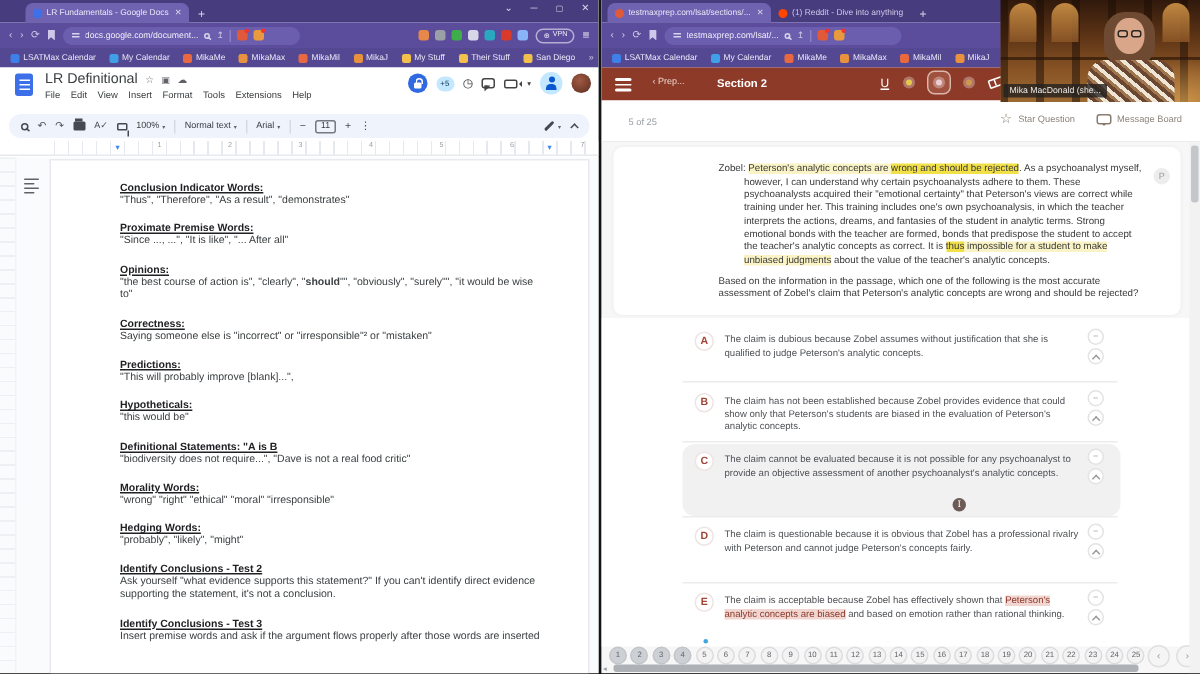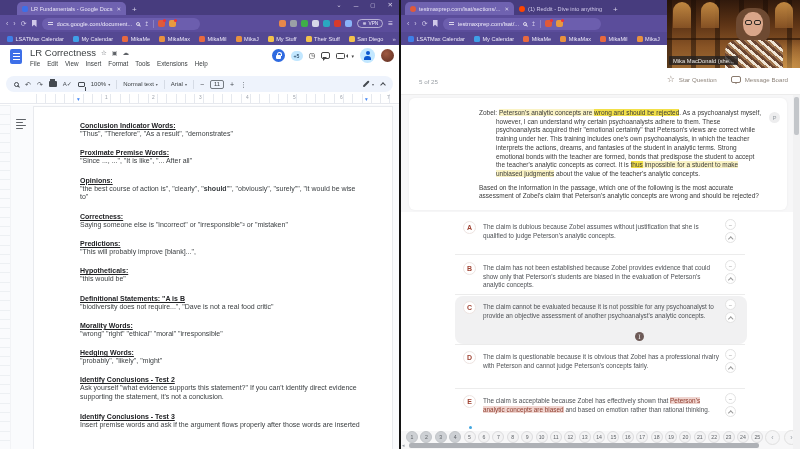--- a/index.html
+++ b/index.html
@@ -260,21 +260,21 @@
           <span class="bm-ic" style="background: rgb(242, 193, 75);"></span>
           <span class="bm-l">San Diego</span>
         </span>
         <span class="bm-more">»</span>
       </div>
 
     <div class="docs">
       <div class="docs-head">
         <div class="docs-logo"></div>
         <div class="docs-title-row">
-          <span class="docs-title">LR Correctness</span>
+          <span class="docs-title">LR Definitional</span>
           <span class="docs-mini">☆</span>
           <span class="docs-mini" style="font-size:6px">▣</span>
           <span class="docs-mini">☁</span>
         </div>
         <div class="docs-menus" id="docs-menus">
             <span class="menu-item">File</span>
             <span class="menu-item">Edit</span>
             <span class="menu-item">View</span>
             <span class="menu-item">Insert</span>
             <span class="menu-item">Format</span>
@@ -455,20 +455,48 @@
         <span class="bm">
           <span class="bm-ic" style="background: rgb(232, 145, 63);"></span>
           <span class="bm-l">MikaJ</span>
         </span>
         <span class="bm">
           <span class="bm-ic" style="background: rgb(242, 193, 75);"></span>
           <span class="bm-l">My S</span>
         </span>
       </div>
 
+    <div class="tm-head">
+      <div class="tm-burger">
+          <i></i>
+          <i></i>
+          <i></i>
+        </div>
+      <span class="tm-back">‹ <span>Prep...</span></span>
+      <span class="tm-section">Section 2</span>
+      <div class="tm-tools">
+        <span class="tool-u">U</span>
+        <span class="tool-dot" id="hl-dot-0">
+            <b style="--c: #e6c94c; box-shadow: rgba(255, 255, 255, 0.08) 0px 0px 0px 8px inset;">
+              <i style="position: absolute; left: 2px; top: 2px; width: 4px; height: 4px; border-radius: 50%; background: rgb(230, 201, 76);"></i>
+            </b>
+          </span>
+        <span class="tool-dot sel" id="hl-dot-1">
+            <b style="--c: #eecdd6; box-shadow: rgba(255, 255, 255, 0.08) 0px 0px 0px 8px inset;">
+              <i style="position: absolute; left: 2px; top: 2px; width: 4px; height: 4px; border-radius: 50%; background: rgb(238, 205, 214);"></i>
+            </b>
+          </span>
+        <span class="tool-dot" id="hl-dot-2">
+            <b style="--c: #cf9a4e; box-shadow: rgba(255, 255, 255, 0.08) 0px 0px 0px 8px inset;">
+              <i style="position: absolute; left: 2px; top: 2px; width: 4px; height: 4px; border-radius: 50%; background: rgb(207, 154, 78);"></i>
+            </b>
+          </span>
+        <span class="eraser"></span>
+      </div>
+    </div>
 
     <div class="tm-sub">
       <span class="tm-progress">5 of 25</span>
       <div class="tm-sub-right">
         <span class="tm-sub-btn">
           <span class="star-g">☆</span>
           <span>Star Question</span>
         </span>
         <span class="tm-sub-btn">
           <span class="board-ic"></span>

